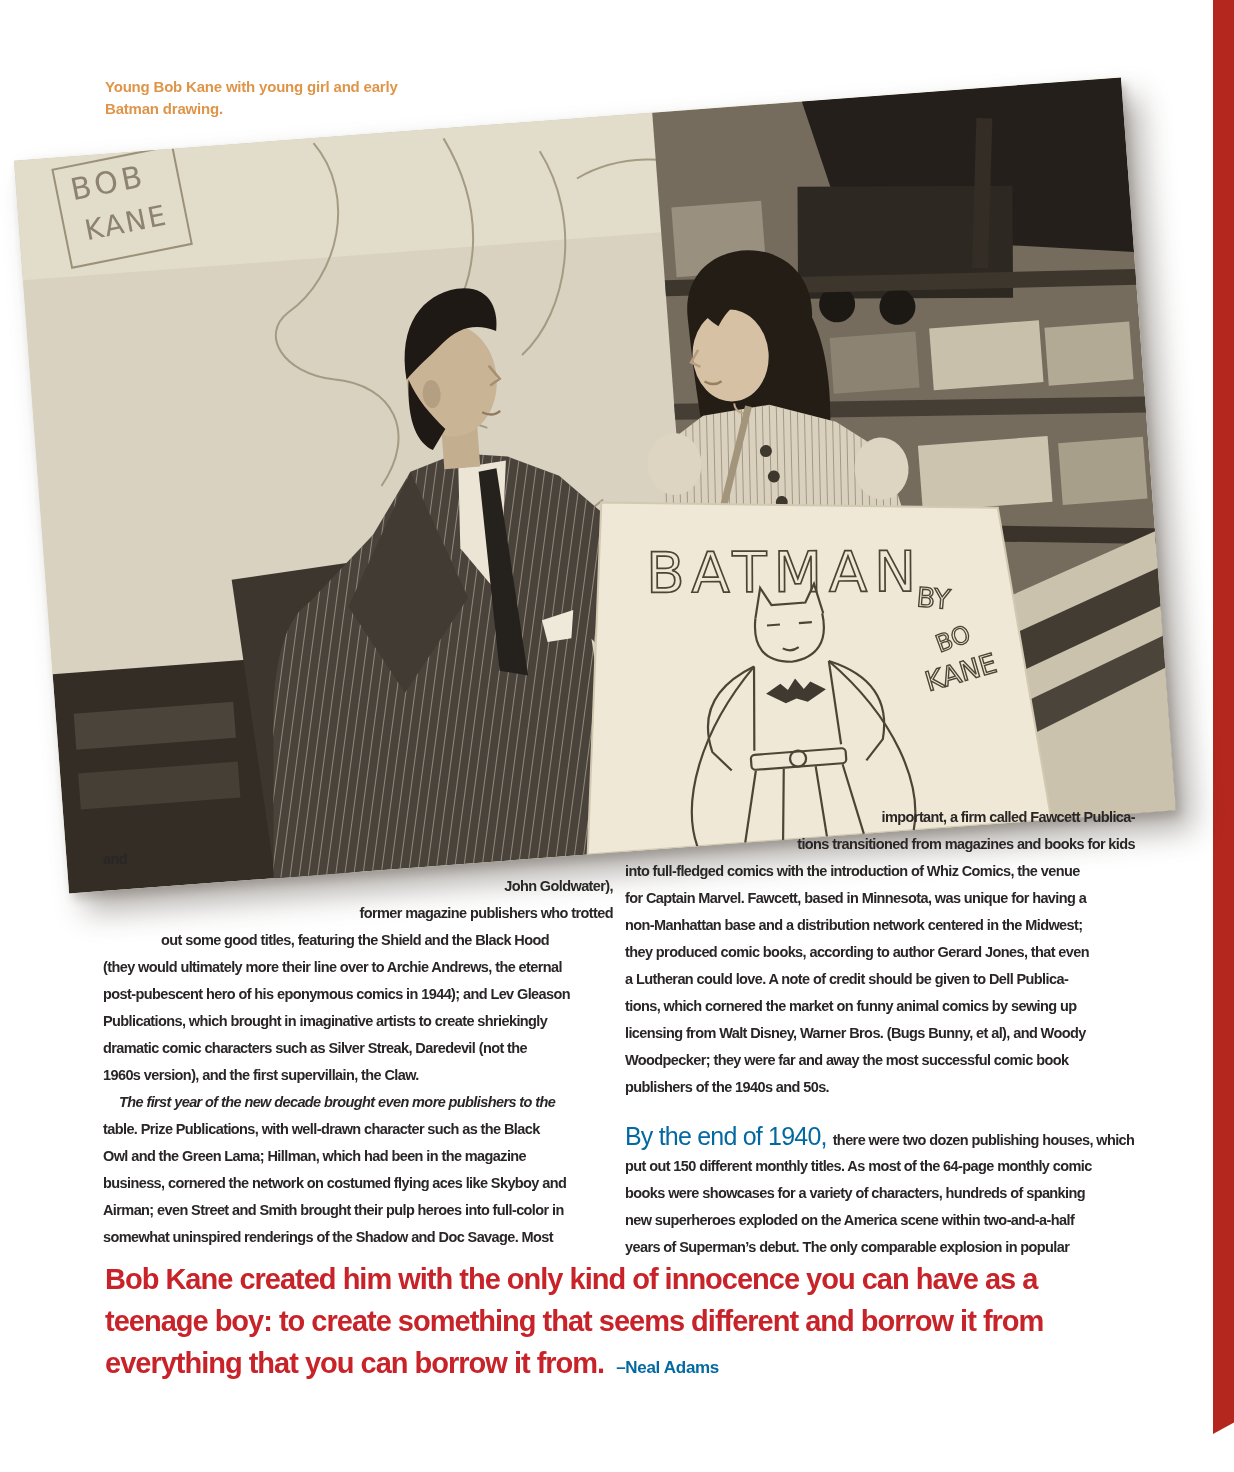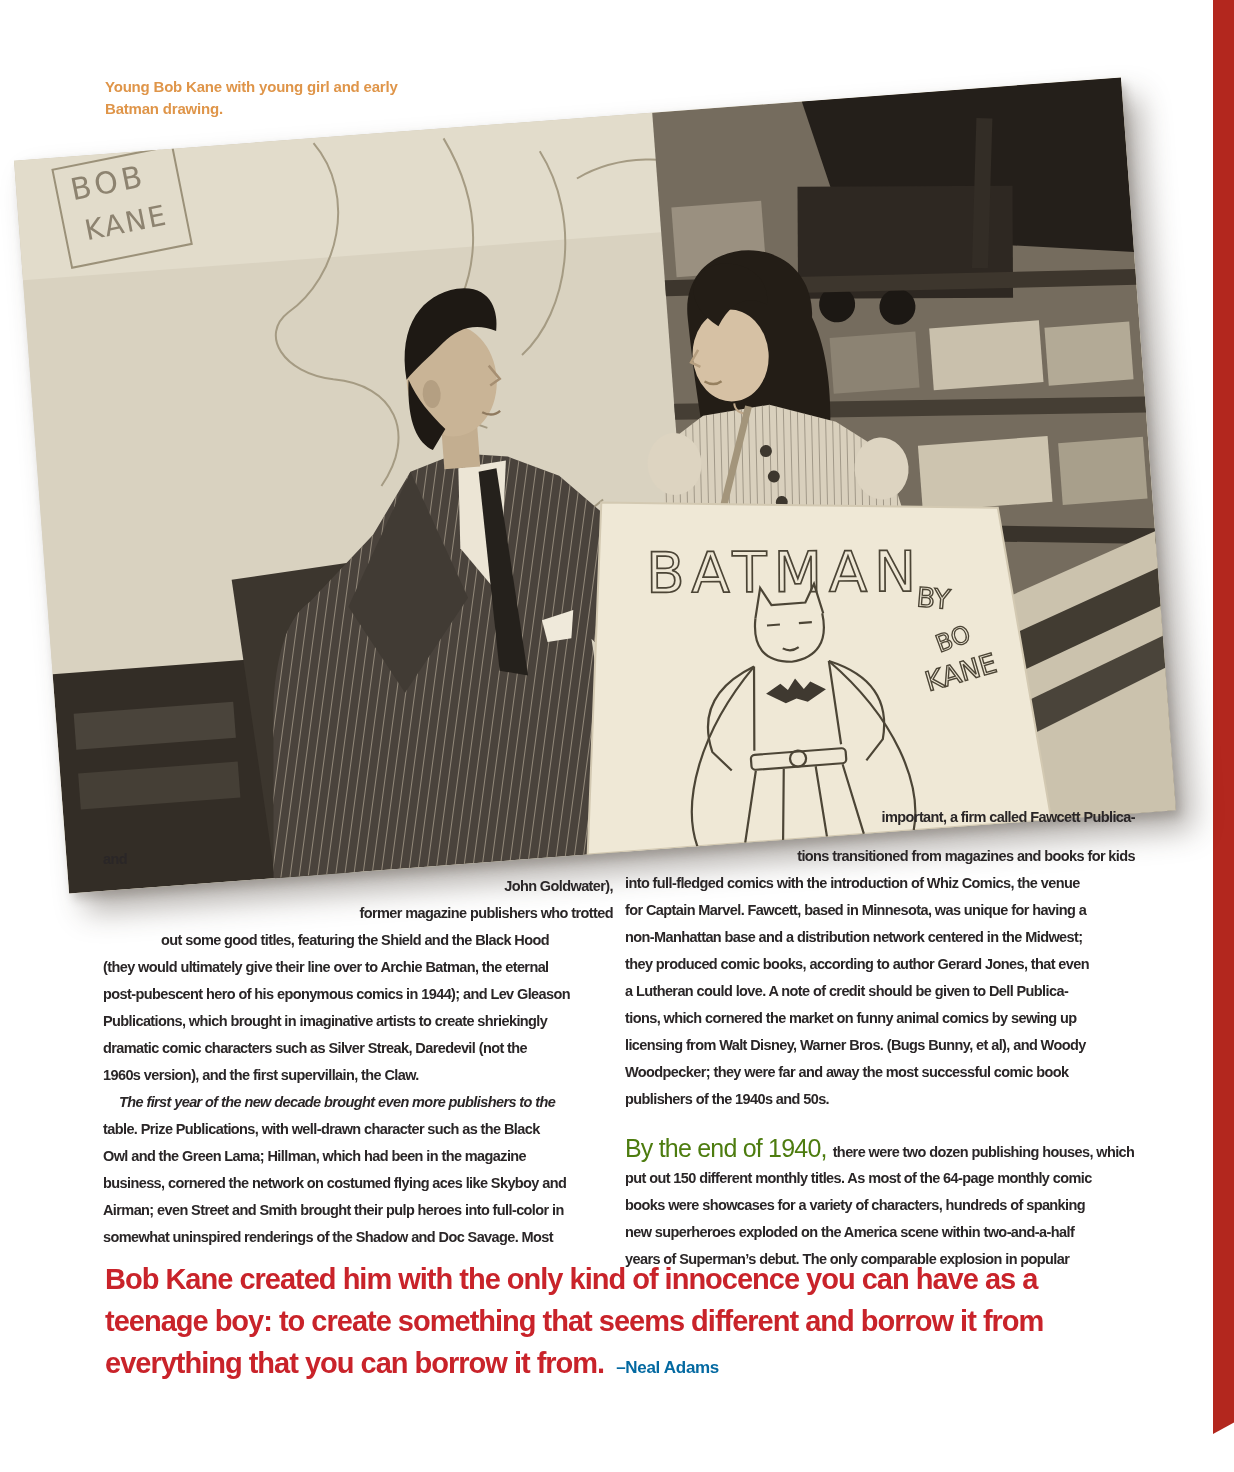--- a/index.html
+++ b/index.html
@@ -173,50 +173,50 @@
         <path d="M710,588 l15,-9 l7,7 l8,-11 l8,11 l7,-7 l15,9 l-19,11 l-11,-4 l-11,4 z" fill="#3f3930"></path>
       </g>
     </svg>
   </div>
 
   <div class="col left-col">
       <div class="tline" style="text-align: left;">and</div>
       <div class="tline" style="text-align: right;">John Goldwater),</div>
       <div class="tline" style="text-align: right;">former magazine publishers who trotted</div>
       <div class="tline" style="padding-left: 58px;">out some good titles, featuring the Shield and the Black Hood</div>
-      <div class="tline">(they would ultimately give their line over to Archie Batman, the eternal</div>
+      <div class="tline">(they would ultimately more their line over to Archie Andrews, the eternal</div>
       <div class="tline">post-pubescent hero of his eponymous comics in 1944); and Lev Gleason</div>
       <div class="tline">Publications, which brought in imaginative artists to create shriekingly</div>
       <div class="tline">dramatic comic characters such as Silver Streak, Daredevil (not the</div>
       <div class="tline">1960s version), and the first supervillain, the Claw.</div>
       <div class="tline" style="padding-left: 16px; font-style: italic;">The first year of the new decade brought even more publishers to the</div>
       <div class="tline">table. Prize Publications, with well-drawn character such as the Black</div>
       <div class="tline">Owl and the Green Lama; Hillman, which had been in the magazine</div>
       <div class="tline">business, cornered the network on costumed flying aces like Skyboy and</div>
       <div class="tline">Airman; even Street and Smith brought their pulp heroes into full-color in</div>
       <div class="tline">somewhat uninspired renderings of the Shadow and Doc Savage.  Most</div>
     </div>
 
   <div class="col right-col">
     <div>
         <div class="tline" style="text-align: right;">important, a firm called Fawcett Publica-</div>
-        <div class="tline" style="text-align: right; margin-top: 12px;">tions transitioned from magazines and books for kids</div>
+        <div class="tline" style="text-align: right;">tions transitioned from magazines and books for kids</div>
         <div class="tline">into full-fledged comics with the introduction of Whiz Comics, the venue</div>
         <div class="tline">for Captain Marvel.  Fawcett, based in Minnesota, was unique for having a</div>
         <div class="tline">non-Manhattan base and a distribution network centered in the Midwest;</div>
         <div class="tline">they produced comic books, according to author Gerard Jones, that even</div>
         <div class="tline">a Lutheran could love.  A note of credit should be given to Dell Publica-</div>
         <div class="tline">tions, which cornered the market on funny animal comics by sewing up</div>
         <div class="tline">licensing from Walt Disney, Warner Bros. (Bugs Bunny, et al), and Woody</div>
         <div class="tline">Woodpecker; they were far and away the most successful comic book</div>
         <div class="tline">publishers of the 1940s and 50s.</div>
       </div>
     <div class="para2">
       <div class="lead-line">
-        <span class="lead-in" style="color: #4d7c0f;">By the end of 1940,</span><span class="lead-rest">there were two dozen publishing houses, which</span>
+        <span class="lead-in" style="color: #0369a1;">By the end of 1940,</span><span class="lead-rest">there were two dozen publishing houses, which</span>
       </div>
       <div>
           <div class="tline">put out 150 different monthly titles.  As most of the 64-page monthly comic</div>
           <div class="tline">books were showcases for a variety of characters, hundreds of spanking</div>
           <div class="tline">new superheroes exploded on the America scene within two-and-a-half</div>
           <div class="tline">years of Superman’s debut. The only comparable explosion in popular</div>
         </div>
     </div>
   </div>
 

